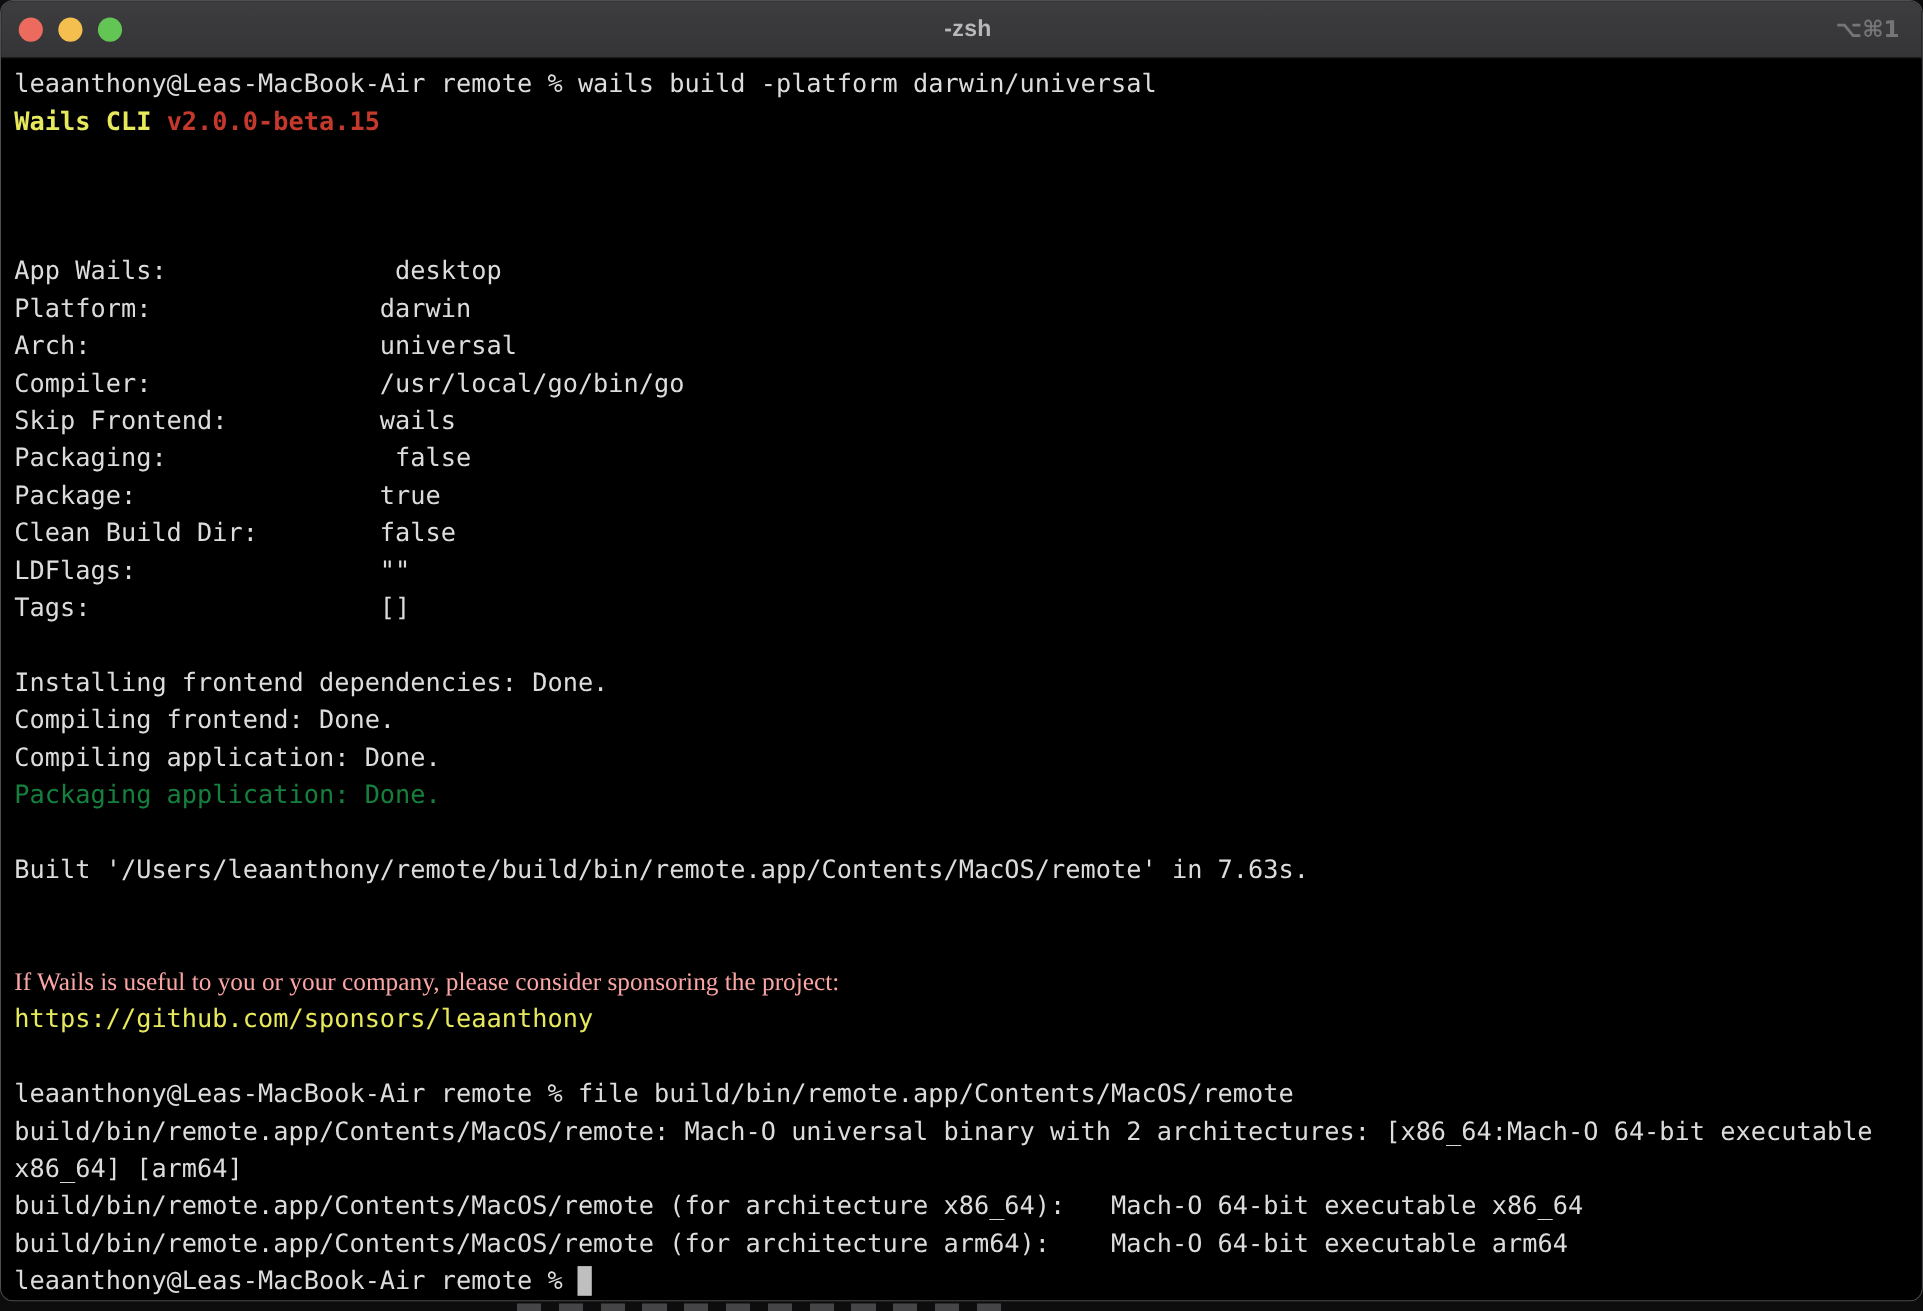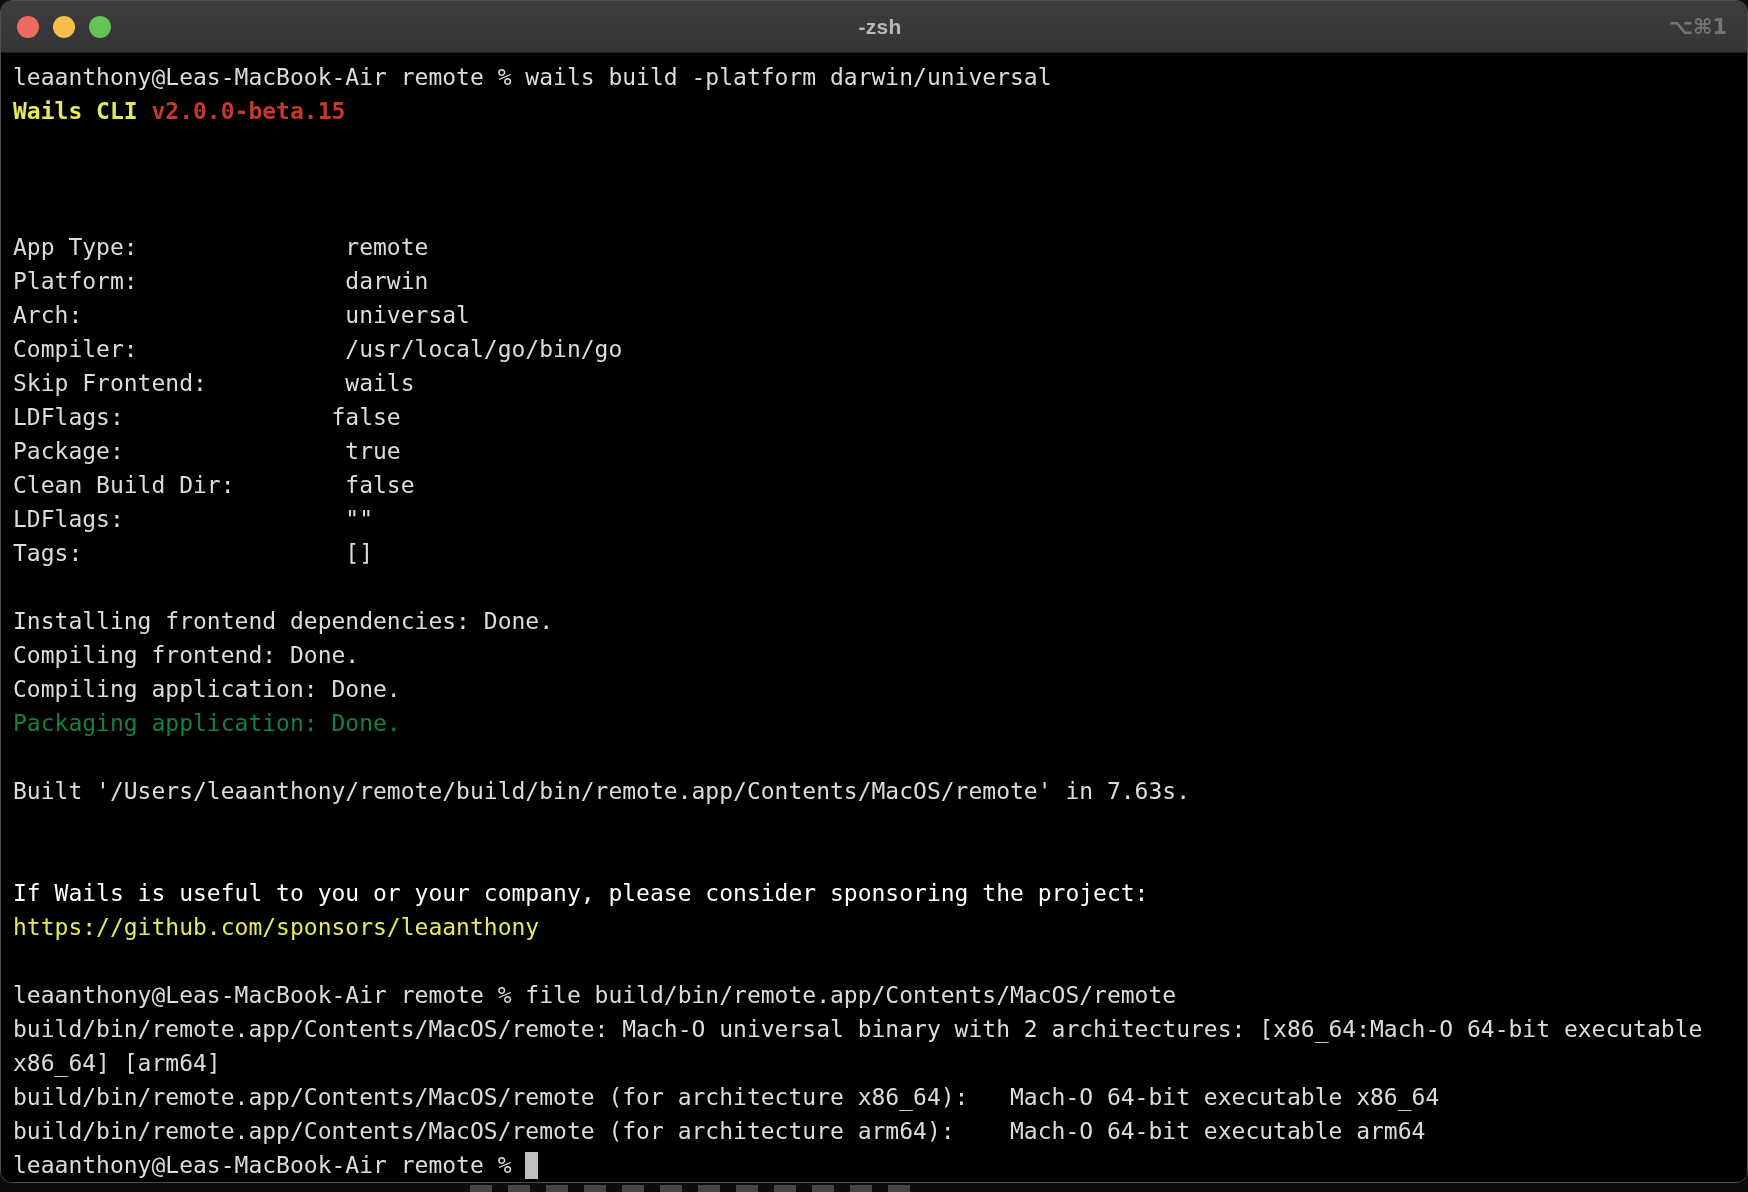--- a/index.html
+++ b/index.html
@@ -99,40 +99,40 @@
     </div>
     <span class="title">-zsh</span>
     <span class="shortcut">⌥⌘1</span>
   </div>
   <div class="screen" style="background: rgb(0, 0, 0);">
       <div class="tline"><span style="color: rgb(220, 220, 220); margin-top: 38px;">leaanthony@Leas-MacBook-Air remote % wails build -platform darwin/universal</span></div>
       <div class="tline"><span style="color: rgb(231, 233, 92); font-weight: 700;">Wails CLI </span><span style="color: rgb(197, 57, 44); font-weight: 700;">v2.0.0-beta.15</span></div>
       <div class="tline">&nbsp;</div>
       <div class="tline">&nbsp;</div>
       <div class="tline">&nbsp;</div>
-      <div class="tline"><span style="color: rgb(220, 220, 220);">App Type:               remote</span></div>
+      <div class="tline"><span style="color: rgb(220, 220, 220);">App Wails:               desktop</span></div>
       <div class="tline"><span style="color: rgb(220, 220, 220);">Platform:               darwin</span></div>
       <div class="tline"><span style="color: rgb(220, 220, 220);">Arch:                   universal</span></div>
       <div class="tline"><span style="color: rgb(220, 220, 220);">Compiler:               /usr/local/go/bin/go</span></div>
       <div class="tline"><span style="color: rgb(220, 220, 220);">Skip Frontend:          wails</span></div>
-      <div class="tline"><span style="color: rgb(220, 220, 220);">LDFlags:               false</span></div>
+      <div class="tline"><span style="color: rgb(220, 220, 220);">Packaging:               false</span></div>
       <div class="tline"><span style="color: rgb(220, 220, 220);">Package:                true</span></div>
       <div class="tline"><span style="color: rgb(220, 220, 220);">Clean Build Dir:        false</span></div>
       <div class="tline"><span style="color: rgb(220, 220, 220);">LDFlags:                ""</span></div>
       <div class="tline"><span style="color: rgb(220, 220, 220);">Tags:                   []</span></div>
       <div class="tline">&nbsp;</div>
       <div class="tline"><span style="color: rgb(220, 220, 220);">Installing frontend dependencies: Done.</span></div>
       <div class="tline"><span style="color: rgb(220, 220, 220);">Compiling frontend: Done.</span></div>
       <div class="tline"><span style="color: rgb(220, 220, 220);">Compiling application: Done.</span></div>
       <div class="tline"><span style="color: #15803d;">Packaging application: Done.</span></div>
       <div class="tline">&nbsp;</div>
       <div class="tline"><span style="color: rgb(220, 220, 220);">Built '/Users/leaanthony/remote/build/bin/remote.app/Contents/MacOS/remote' in 7.63s.</span></div>
       <div class="tline">&nbsp;</div>
       <div class="tline">&nbsp;</div>
-      <div class="tline"><span style="color: #ffffff;">If Wails is useful to you or your company, please consider sponsoring the project:</span></div>
+      <div class="tline"><span style="color: #fca5a5; font-family: Liberation Serif, serif;">If Wails is useful to you or your company, please consider sponsoring the project:</span></div>
       <div class="tline"><span style="color: rgb(231, 233, 92);">https://github.com/sponsors/leaanthony</span></div>
       <div class="tline">&nbsp;</div>
       <div class="tline"><span style="color: rgb(220, 220, 220);">leaanthony@Leas-MacBook-Air remote % file build/bin/remote.app/Contents/MacOS/remote</span></div>
       <div class="tline"><span style="color: rgb(220, 220, 220);">build/bin/remote.app/Contents/MacOS/remote: Mach-O universal binary with 2 architectures: [x86_64:Mach-O 64-bit executable </span></div>
       <div class="tline"><span style="color: rgb(220, 220, 220);">x86_64] [arm64]</span></div>
       <div class="tline"><span style="color: rgb(220, 220, 220);">build/bin/remote.app/Contents/MacOS/remote (for architecture x86_64):   Mach-O 64-bit executable x86_64</span></div>
       <div class="tline"><span style="color: rgb(220, 220, 220);">build/bin/remote.app/Contents/MacOS/remote (for architecture arm64):    Mach-O 64-bit executable arm64</span></div>
       <div class="tline"><span style="color: rgb(220, 220, 220);">leaanthony@Leas-MacBook-Air remote % </span><span class="cursor" style="background: rgb(191, 191, 191);"></span></div>
     </div>
 </div>

